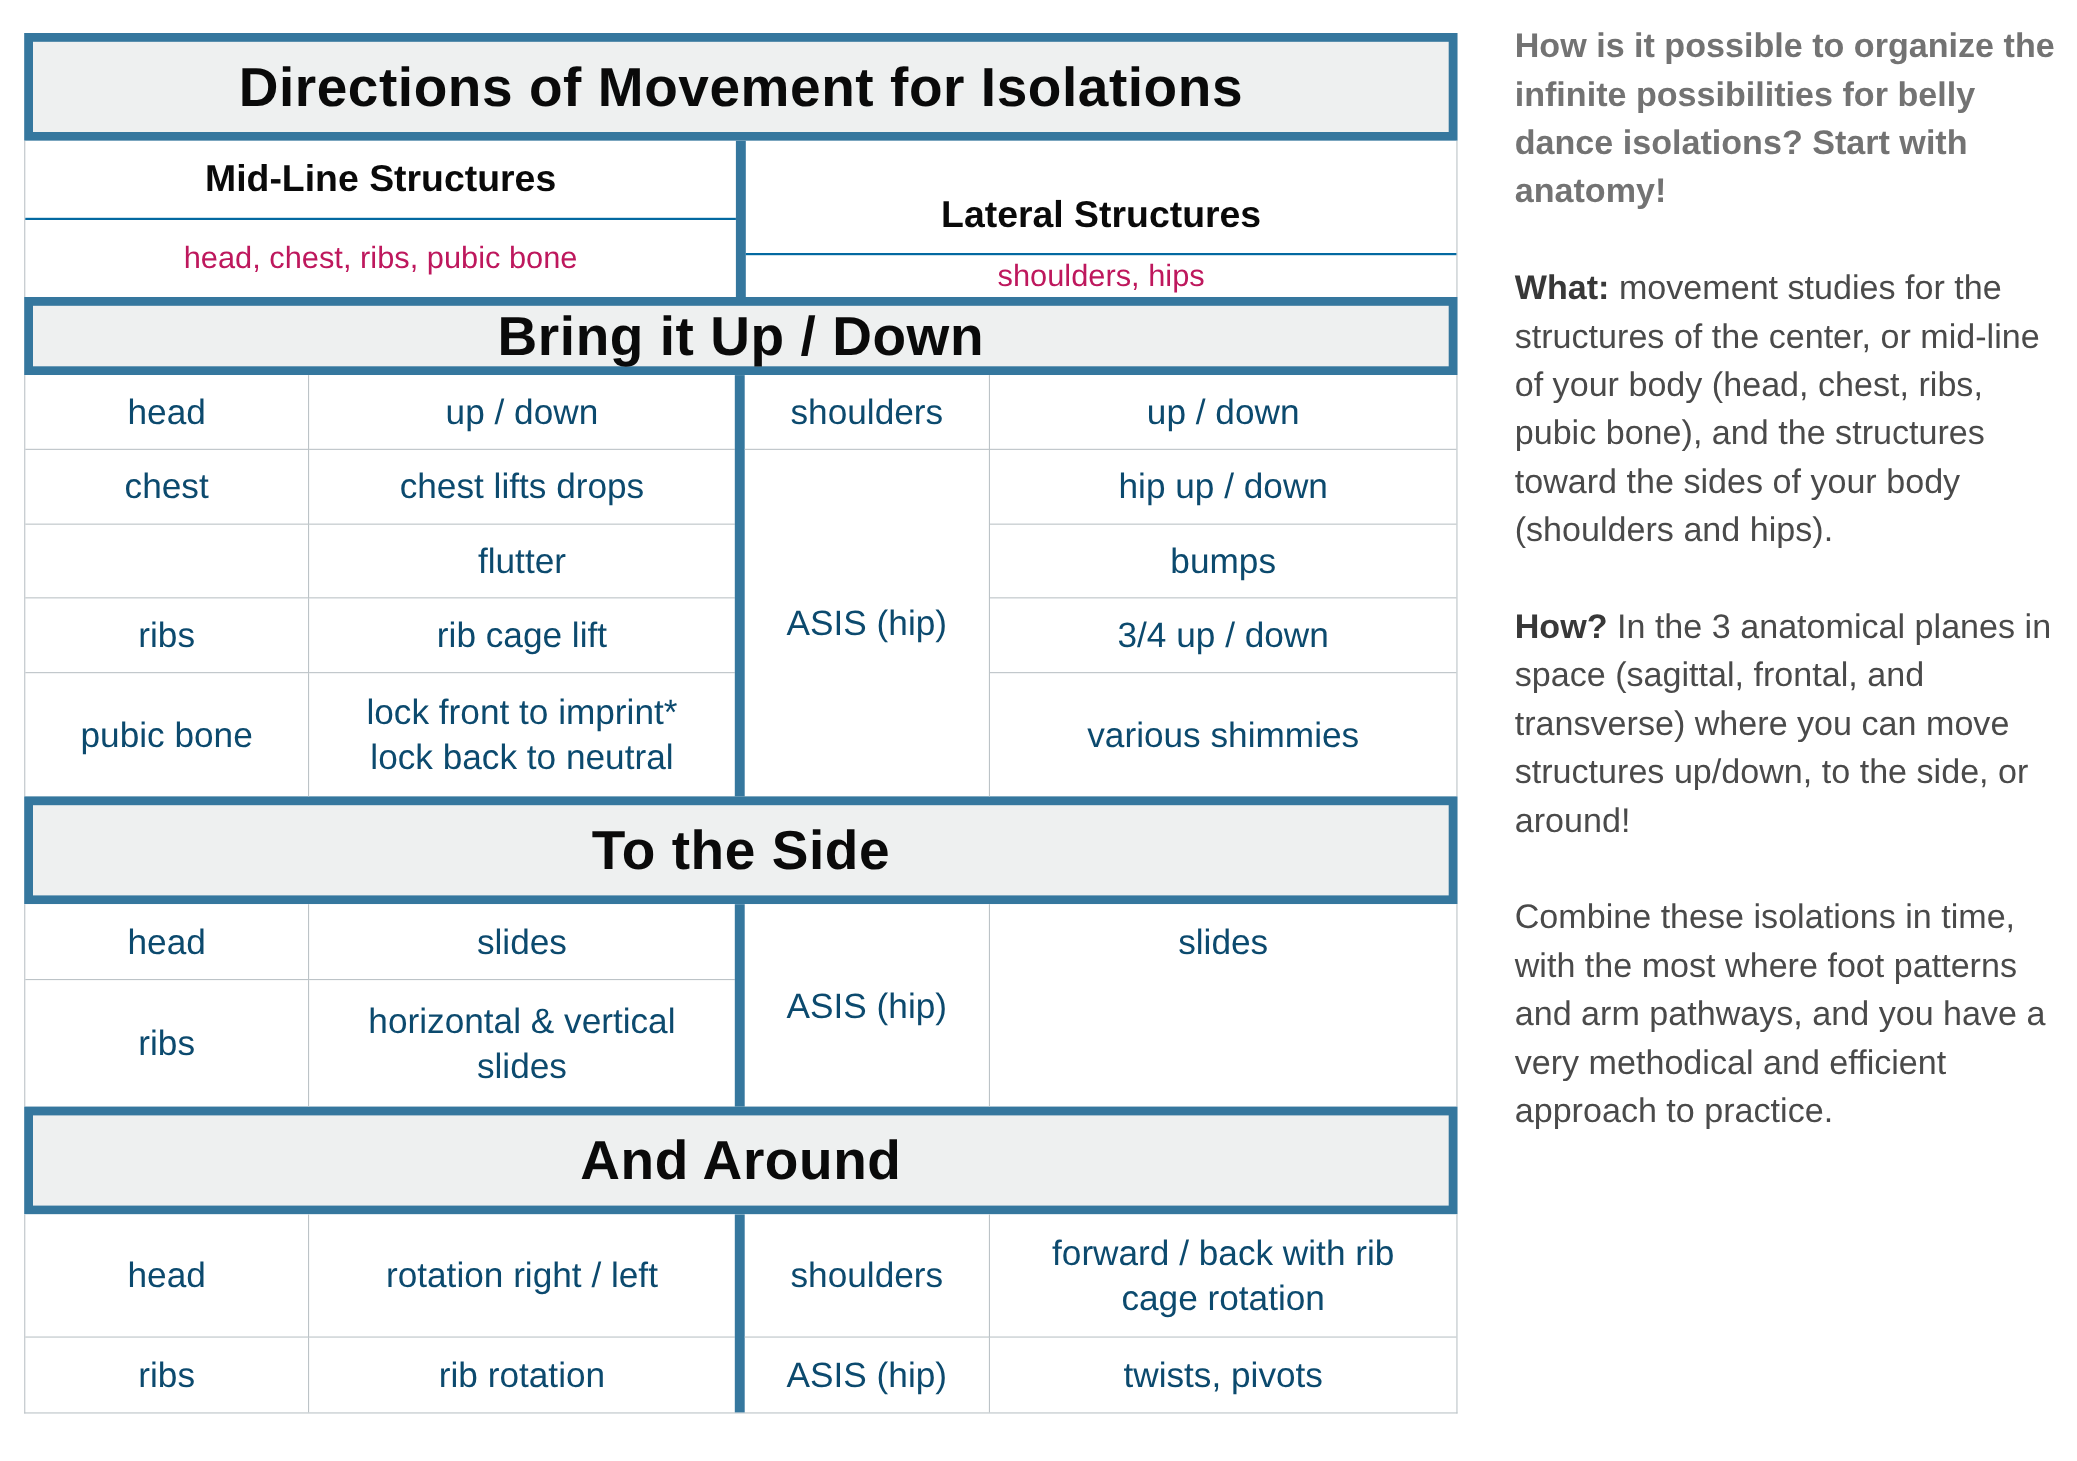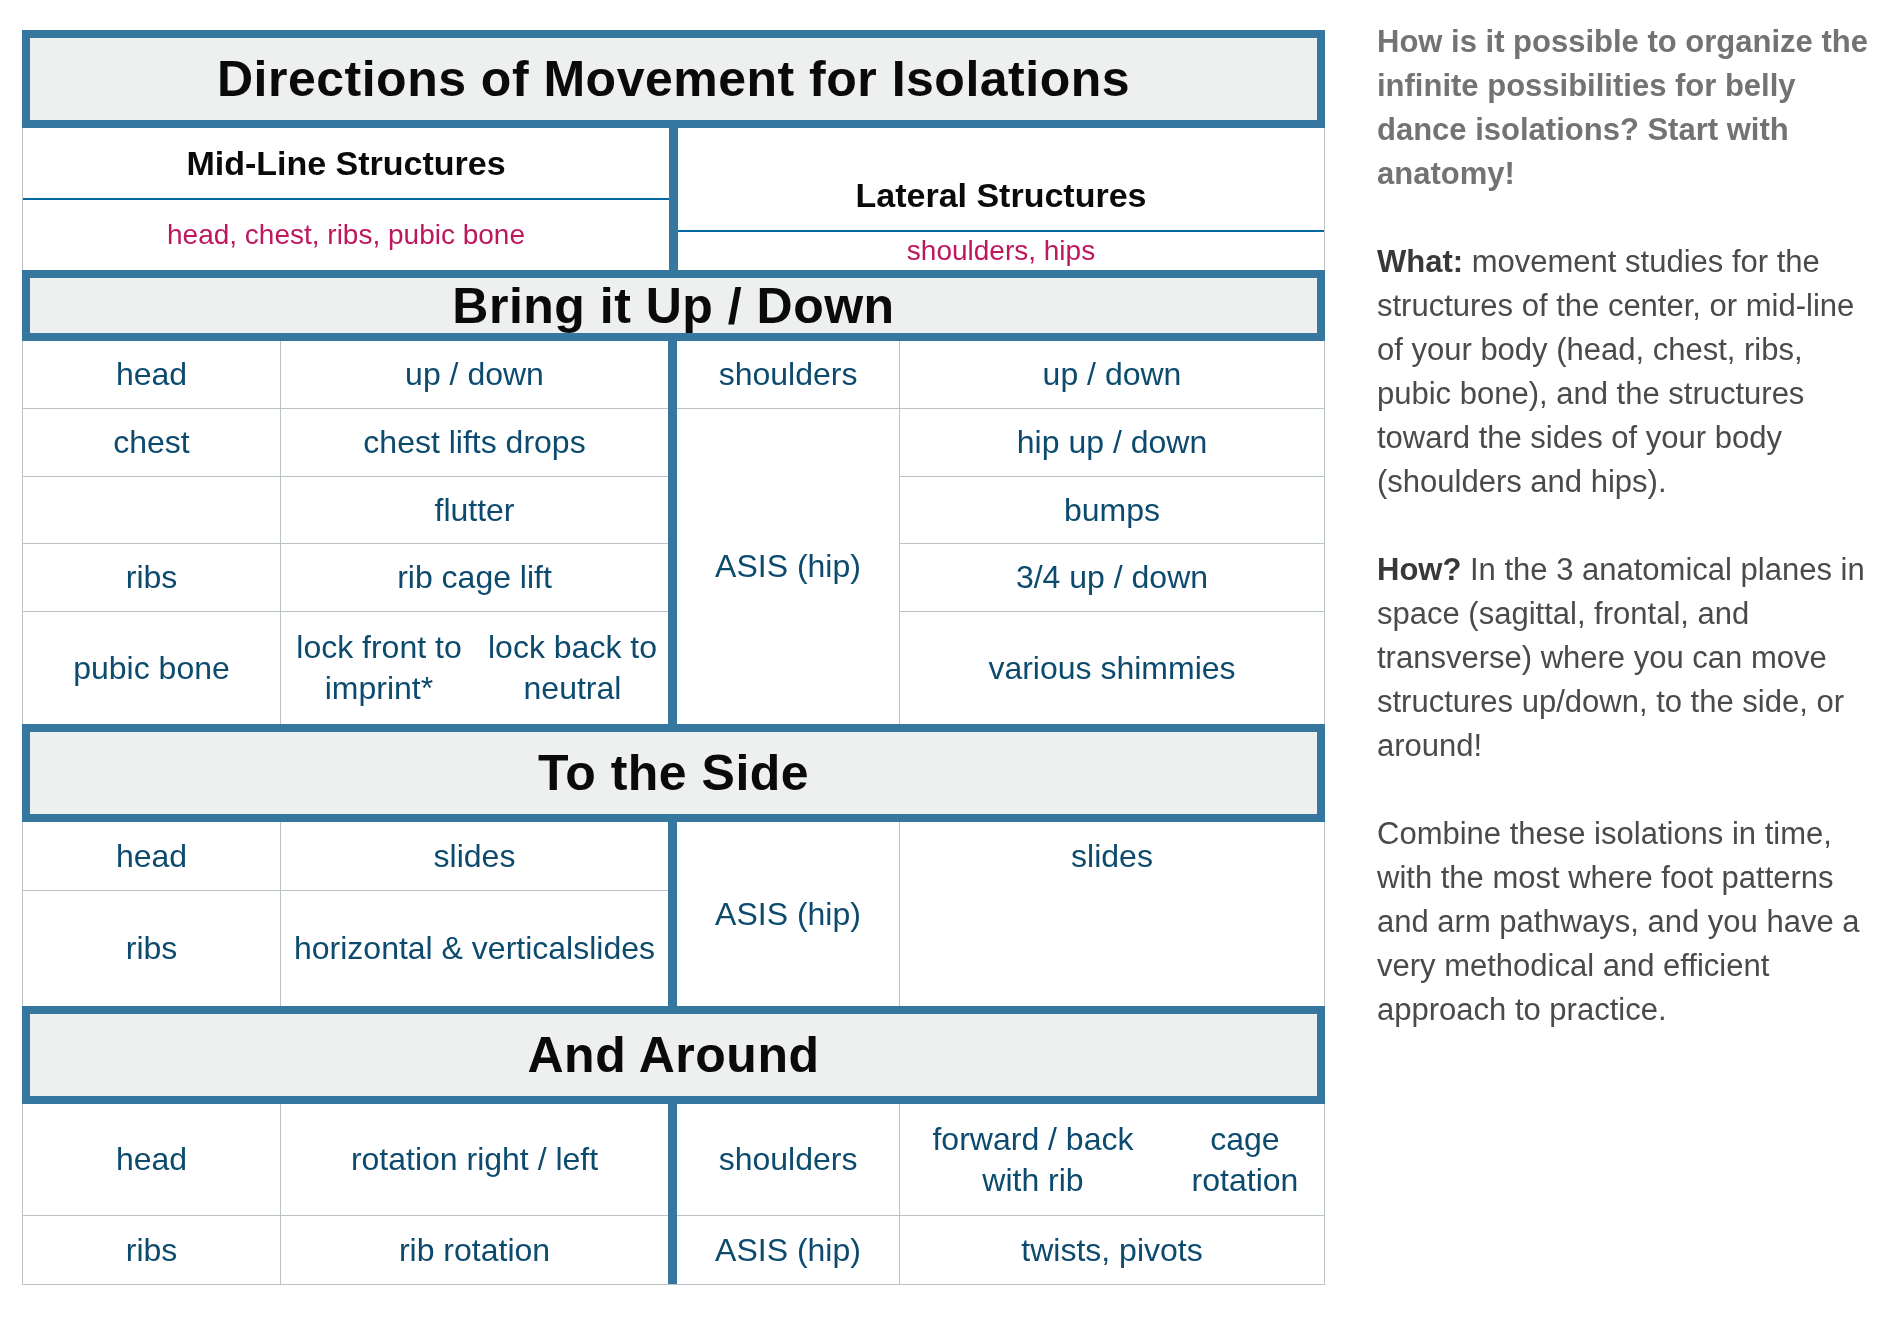--- a/index.html
+++ b/index.html
@@ -24,21 +24,21 @@
   .colsub{flex:1;display:flex;align-items:center;justify-content:center;font-size:28px;color:#be185d;}
   .sub{display:grid;}
   .sub.l1{width:646px;grid-template-columns:258px 1fr;grid-template-rows:68px 68px 67px 68px 112px;}
   .sub.r1{width:648px;grid-template-columns:223px 1fr;grid-template-rows:68px 68px 67px 68px 112px;}
   .sub.l2{width:646px;grid-template-columns:258px 1fr;grid-template-rows:69px 115px;}
   .sub.r2{width:648px;grid-template-columns:223px 1fr;grid-template-rows:69px 115px;}
   .sub.l3{width:646px;grid-template-columns:258px 1fr;grid-template-rows:112px 68px;}
   .sub.r3{width:648px;grid-template-columns:223px 1fr;grid-template-rows:112px 68px;}
   .cell{box-sizing:border-box;display:flex;align-items:center;justify-content:center;
         text-align:center;font-size:32px;color:#0c4a6e;}
-  .cell.multi{flex-direction:row;line-height:41px;}
+  .cell.multi{flex-direction:column;line-height:41px;}
   .br{border-right:1px solid #BCC3C7;}
   .bb{border-bottom:1px solid #BCC3C7;}
   .span4{grid-column:1;grid-row:2 / span 4;}
   .span2{grid-column:1;grid-row:1 / span 2;}
   .col2{grid-column:2;}
   .sidetext{position:absolute;left:1377px;top:20px;width:497px;}
   .sidetext p{margin:44px 0 0 0;font-size:31px;line-height:44px;color:#4A4A4A;}
   .sidetext p.first{margin-top:0;}
   .sidetext .b,.sidetext b{font-weight:bold;color:#383838;}
   .sidetext p.allbold{font-weight:bold;color:#737373;}

